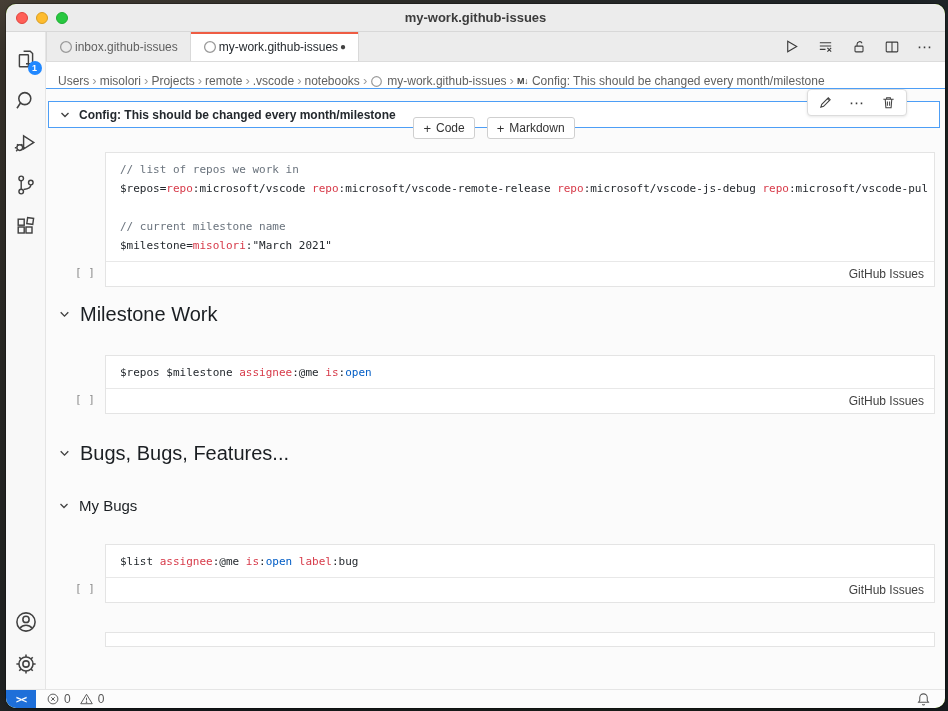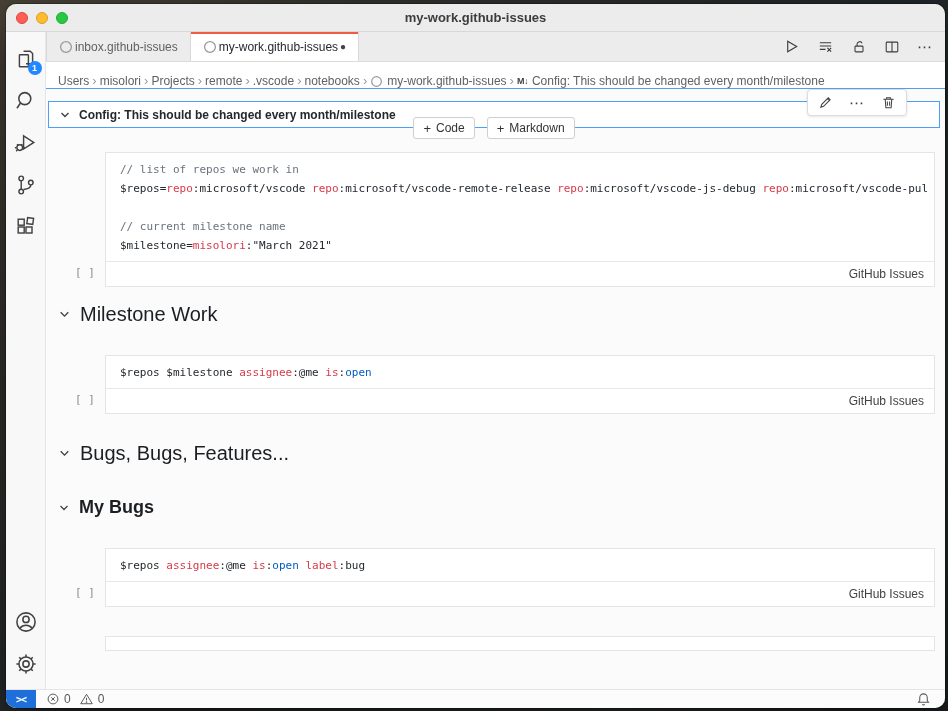--- a/index.html
+++ b/index.html
@@ -79,21 +79,21 @@
   .tok-key { color:var(--code_key,#d73a49); }
   .tok-value { color:var(--code_value,#005cc5); }
   .tok-comment { color:var(--code_comment,#6a737d); }
   .cell-footer { border-top:1px solid #e8e8e8; height:25px; display:flex; align-items:center;
     justify-content:flex-end; padding-right:10px; font-size:12px; color:#424242; }
   .exec-label { position:absolute; left:-31px; bottom:7px; font-family:"DejaVu Sans Mono",monospace;
     font-size:11px; color:#8b8b8b; }
   
   .nb-h { display:flex; align-items:center; gap:9px; margin-left:10px; color:#1b1f23; }
   .nb-h1 { font-size:20px; font-weight:500; }
-  .nb-h3 { font-size:18px; font-weight:700; }
+  .nb-h3 { font-size:15px; font-weight:400; }
   .mt-cell1{ margin-top:13px; } .mt-hmile{ margin-top:16px; } .mt-cell2{ margin-top:29px; }
   .mt-hbugs{ margin-top:28px; } .mt-hmybugs{ margin-top:32px; } .mt-cell3{ margin-top:30px; }
   .mt-hdebt{ margin-top:28px; } .mt-cell4{ margin-top:29px; }
   
   .statusbar { height:19px; flex:none; background:#fcfcfc; border-top:1px solid #e5e5e5;
     display:flex; align-items:center; font-size:12px; color:#565656; }
   .remote-chip { width:30px; height:100%; background:var(--remote_bg,#1e6fd9); color:#fff;
     display:flex; align-items:center; justify-content:center;
     font-family:"DejaVu Sans Mono",monospace; font-size:10px; font-weight:700; letter-spacing:-1px; }
   .sb-group { display:flex; align-items:center; gap:4px; margin-left:10px; }
@@ -344,21 +344,21 @@
             <svg width="12" height="12" viewBox="0 0 12 12">
                 <path d="M2.5 4 L6 7.5 L9.5 4" fill="none" stroke="#424242" stroke-width="1.3"></path>
               </svg>
           </span>
           <span>My Bugs</span>
         </div>
 
         <div class="code-cell mt-cell3">
           <span class="exec-label">[ ]</span>
           <div class="code-area">
-              <div class="code-line"><span class="tok-plain">$repos </span><span class="tok-key">assignee</span><span class="tok-plain">:@me </span><span class="tok-key">is</span><span class="tok-plain">:</span><span class="tok-value">open</span><span class="tok-plain"> </span><span class="tok-key">label</span><span class="tok-plain">:bug</span></div>
+              <div class="code-line"><span class="tok-plain">$list </span><span class="tok-key">assignee</span><span class="tok-plain">:@me </span><span class="tok-key">is</span><span class="tok-plain">:</span><span class="tok-value">open</span><span class="tok-plain"> </span><span class="tok-key">label</span><span class="tok-plain">:bug</span></div>
             </div>
           <div class="cell-footer">
             <span>GitHub Issues</span>
           </div>
         </div>
 
 
         <div class="code-cell mt-cell4">
 
           <div class="code-area"></div>

